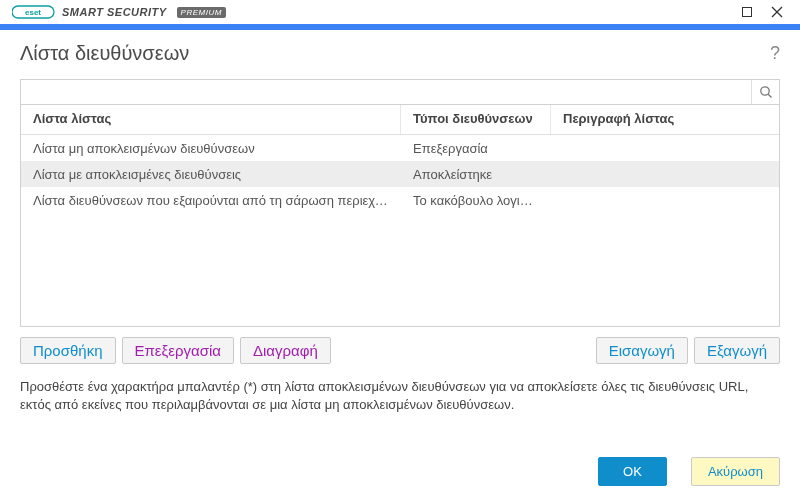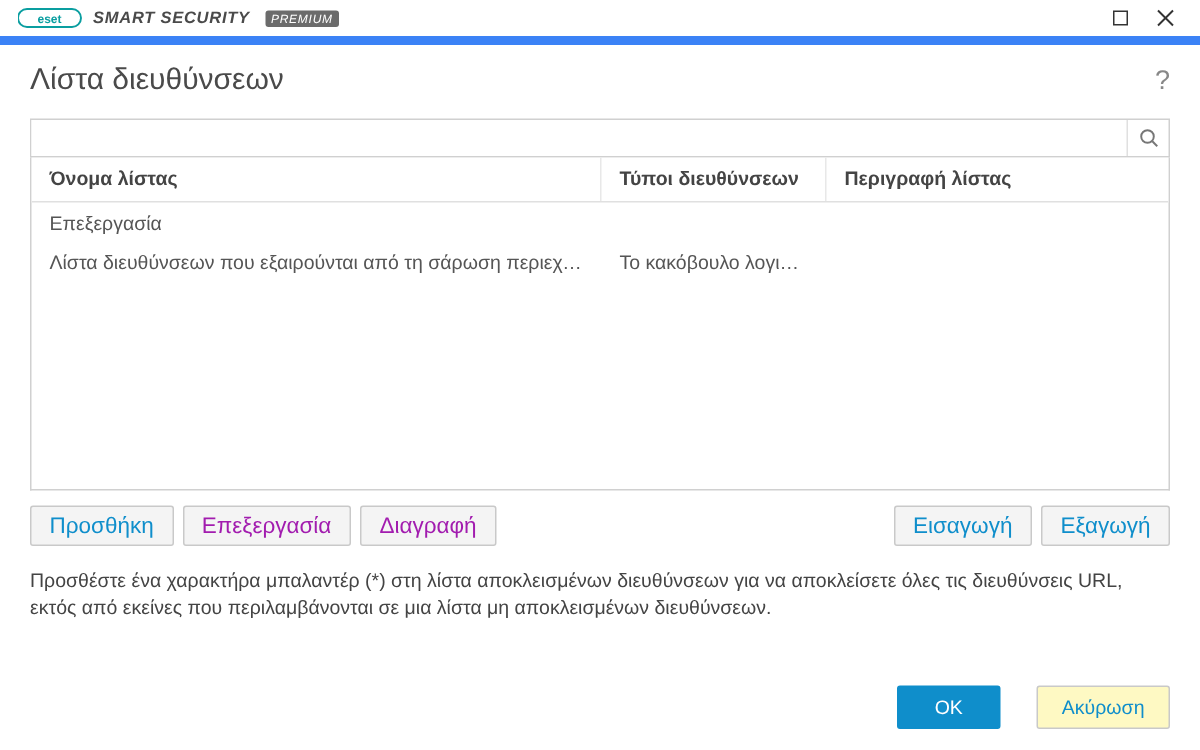--- a/index.html
+++ b/index.html
@@ -87,27 +87,33 @@
     <div class="search-btn">
       <svg width="14" height="14" viewBox="0 0 14 14">
           <circle cx="6" cy="6" r="4.2" fill="none" stroke="#777" stroke-width="1.3"></circle>
           <line x1="9.2" y1="9.2" x2="12.5" y2="12.5" stroke="#777" stroke-width="1.3"></line>
         </svg>
     </div>
   </div>
 
   <div class="table-wrap">
     <div class="thead">
-      <div class="th col-name">Όνομα λίστας</div>
+      <div class="th col-name">Λίστα λίστας</div>
       <div class="th col-type">Τύποι διευθύνσεων</div>
       <div class="th col-desc">Περιγραφή λίστας</div>
     </div>
     <div class="tbody" id="tbody">
         <div class="tr">
+          <div class="td col-name">Λίστα μη αποκλεισμένων διευθύνσεων</div>
           <div class="td col-type">Επεξεργασία</div>
+          <div class="td col-desc"></div>
+        </div>
+        <div class="tr selected">
+          <div class="td col-name">Λίστα με αποκλεισμένες διευθύνσεις</div>
+          <div class="td col-type">Αποκλείστηκε</div>
           <div class="td col-desc"></div>
         </div>
         <div class="tr">
           <div class="td col-name">Λίστα διευθύνσεων που εξαιρούνται από τη σάρωση περιεχομέ...</div>
           <div class="td col-type">Το κακόβουλο λογισμικό ...</div>
           <div class="td col-desc"></div>
         </div>
       </div>
   </div>
 

